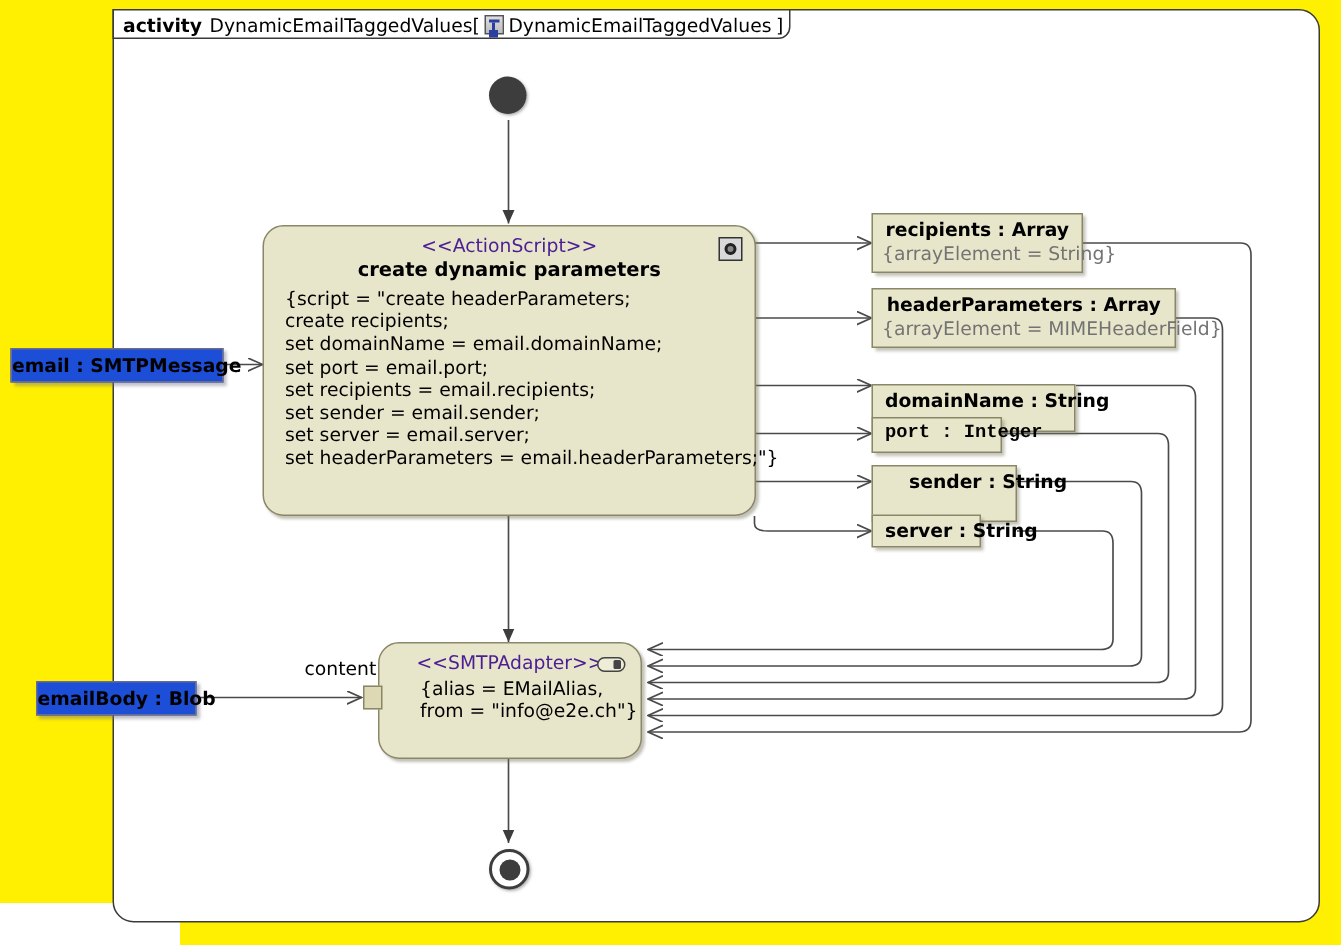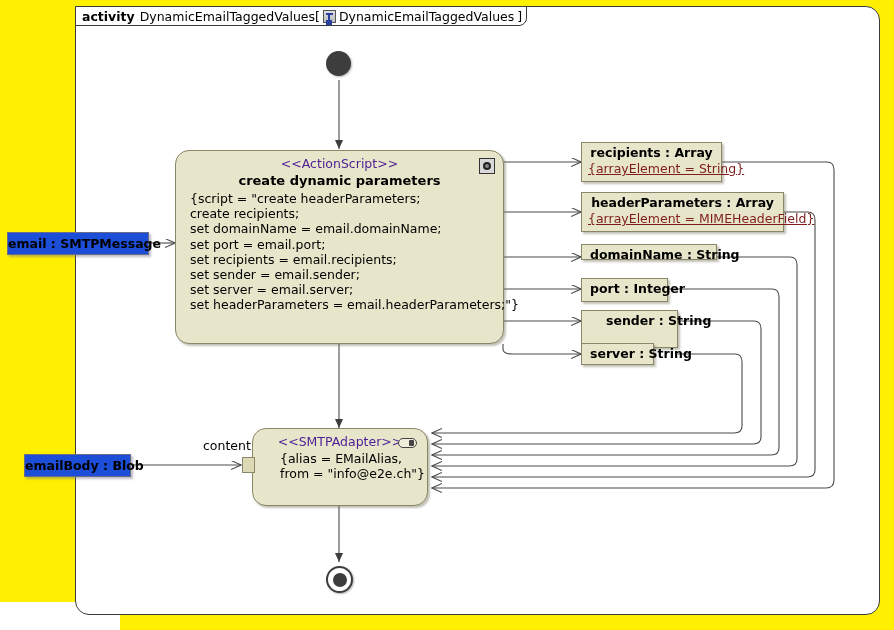--- a/index.html
+++ b/index.html
@@ -171,25 +171,24 @@
     font-size: 12.5px;
     line-height: 17px;
     color: #000;
     text-align: center;
     padding: 1px 8px 0 8px;
     white-space: nowrap;
   }
   .param-sub {
     font-size: 12.5px;
     line-height: 16px;
-    color: #7f1d1d;
+    color: #737373;
     text-align: left;
     padding: 0 6px 2px 6px;
     white-space: nowrap;
-    text-decoration: underline;
   }
 
   
   .input-box {
     position: absolute;
     background: #1d4ed8;
     border: 1px solid #6b6b8a;
     box-sizing: border-box;
     box-shadow: 2px 2px 2px rgba(110,110,130,0.45);
     font-weight: bold;
@@ -333,25 +332,25 @@
   <div class="param-box" style="left:581px;top:142px;width:141px;height:40px;">
     <div class="param-title">recipients : Array</div>
     <div class="param-sub">{arrayElement = String}</div>
   </div>
 
   <div class="param-box" style="left:581px;top:192px;width:203px;height:40px;">
     <div class="param-title">headerParameters : Array</div>
     <div class="param-sub">{arrayElement = MIMEHeaderField}</div>
   </div>
 
-  <div class="param-box" style="left:581px;top:244px;width:136px;height:16px;">
+  <div class="param-box" style="left:581px;top:256px;width:136px;height:32px;">
     <div class="param-title">domainName : String</div>
   </div>
 
-  <div class="param-box" style="left:581px;top:278px;width:87px;height:24px;">
+  <div class="param-box" style="left:581px;top:278px;width:87px;height:24px;font-family:Liberation Mono, monospace;">
     <div class="param-title">port : Integer</div>
   </div>
 
   <div class="param-box" style="left:581px;top:310px;width:97px;height:38px;padding-left:16px;">
     <div class="param-title">sender : String</div>
   </div>
 
   <div class="param-box" style="left:581px;top:343px;width:73px;height:22px;">
     <div class="param-title">server : String</div>
   </div>

